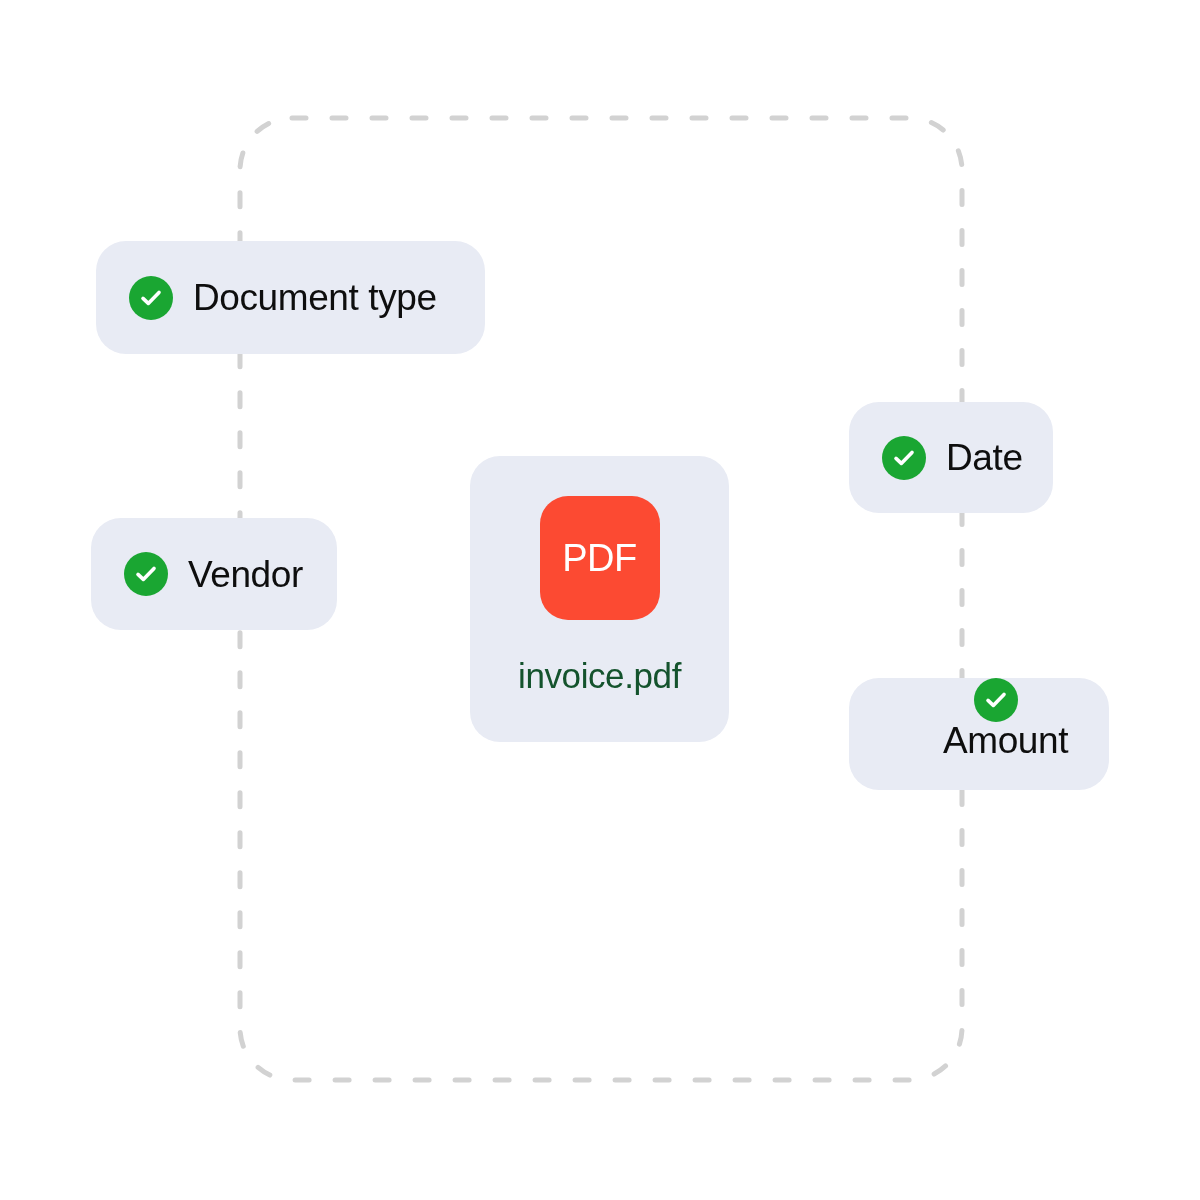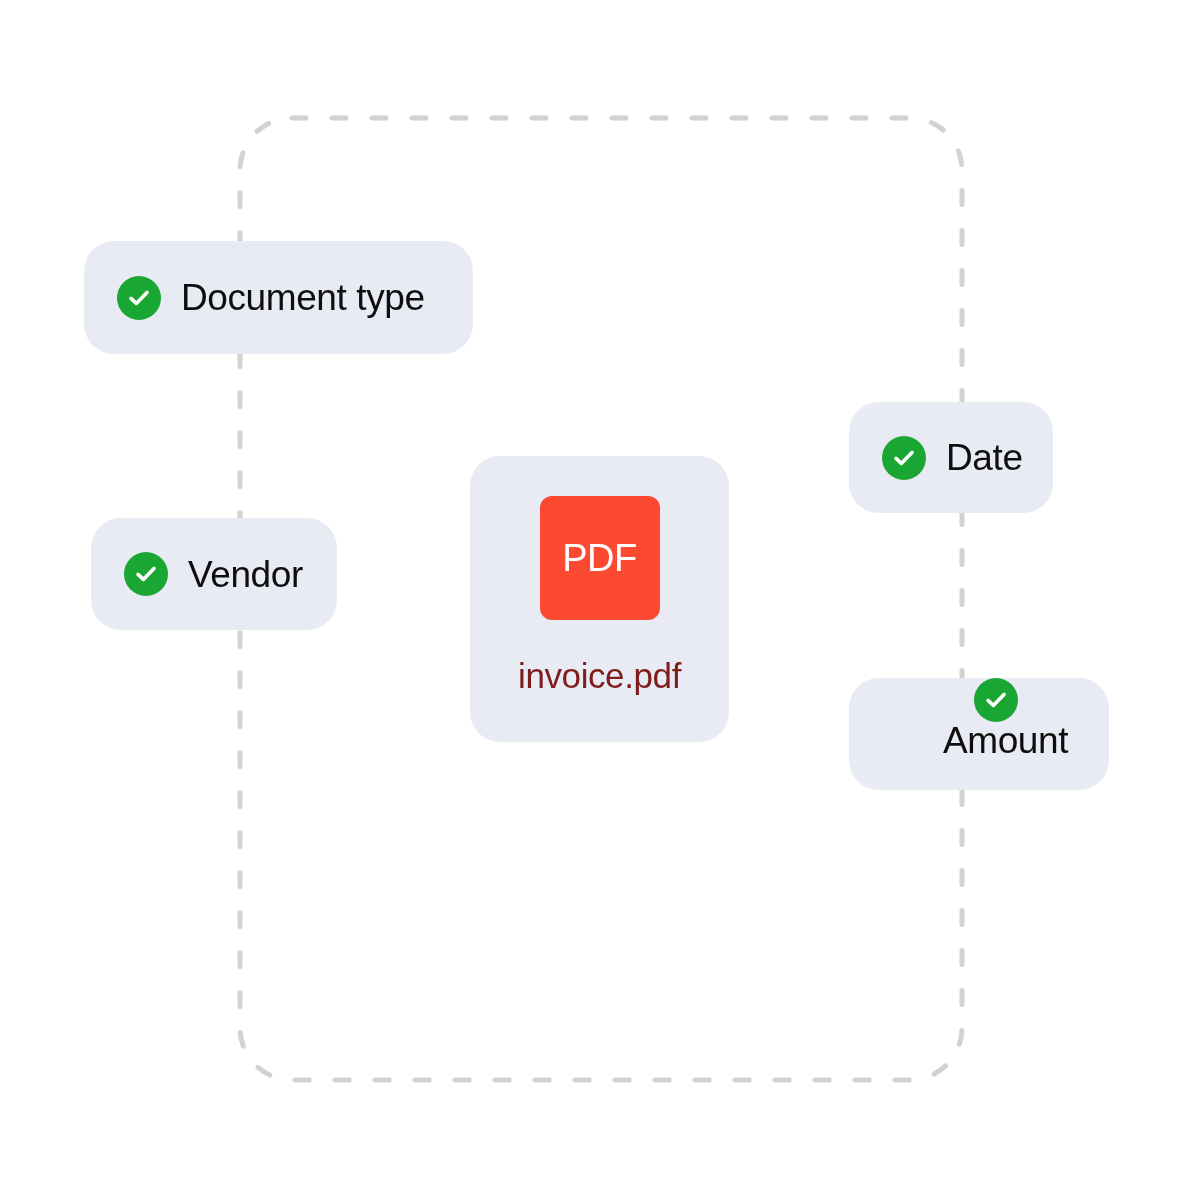--- a/index.html
+++ b/index.html
@@ -52,21 +52,21 @@
     margin-left: 20px;
     color: #0E0E0E;
     font-size: 37px;
     line-height: 1;
     letter-spacing: -0.4px;
     white-space: nowrap;
   }
 
   
   #badge-document-type {
-    left: 84px;  top: 241px;  width: 389px;  height: 113px;
+    left: 96px;  top: 241px;  width: 389px;  height: 113px;
     padding-left: 33px;
   }
   #badge-vendor {
     left: 91px;  top: 518px;  width: 246px;  height: 112px;
     padding-left: 33px;
   }
   #badge-date {
     left: 849px; top: 402px;  width: 204px;  height: 111px;
     padding-left: 33px;
   }
@@ -87,35 +87,35 @@
     border-radius: 30px;
     display: flex;
     flex-direction: column;
     align-items: center;
     box-sizing: border-box;
     padding-top: 40px;
   }
   #pdf-icon {
     width: 120px;
     height: 124px;
-    border-radius: 12px;
+    border-radius: 28px;
     background: #FC4A32;
     display: flex;
     align-items: center;
     justify-content: center;
   }
   #pdf-icon-text {
     color: #ffffff;
     font-size: 38px;
     line-height: 1;
     letter-spacing: -0.5px;
   }
   #file-name {
     margin-top: 38px;
-    color: #7f1d1d;
+    color: #14532d;
     font-size: 35px;
     line-height: 1;
     letter-spacing: -0.4px;
     white-space: nowrap;
   }
 </style>
 </head>
 <body>
 
 <div id="canvas">

